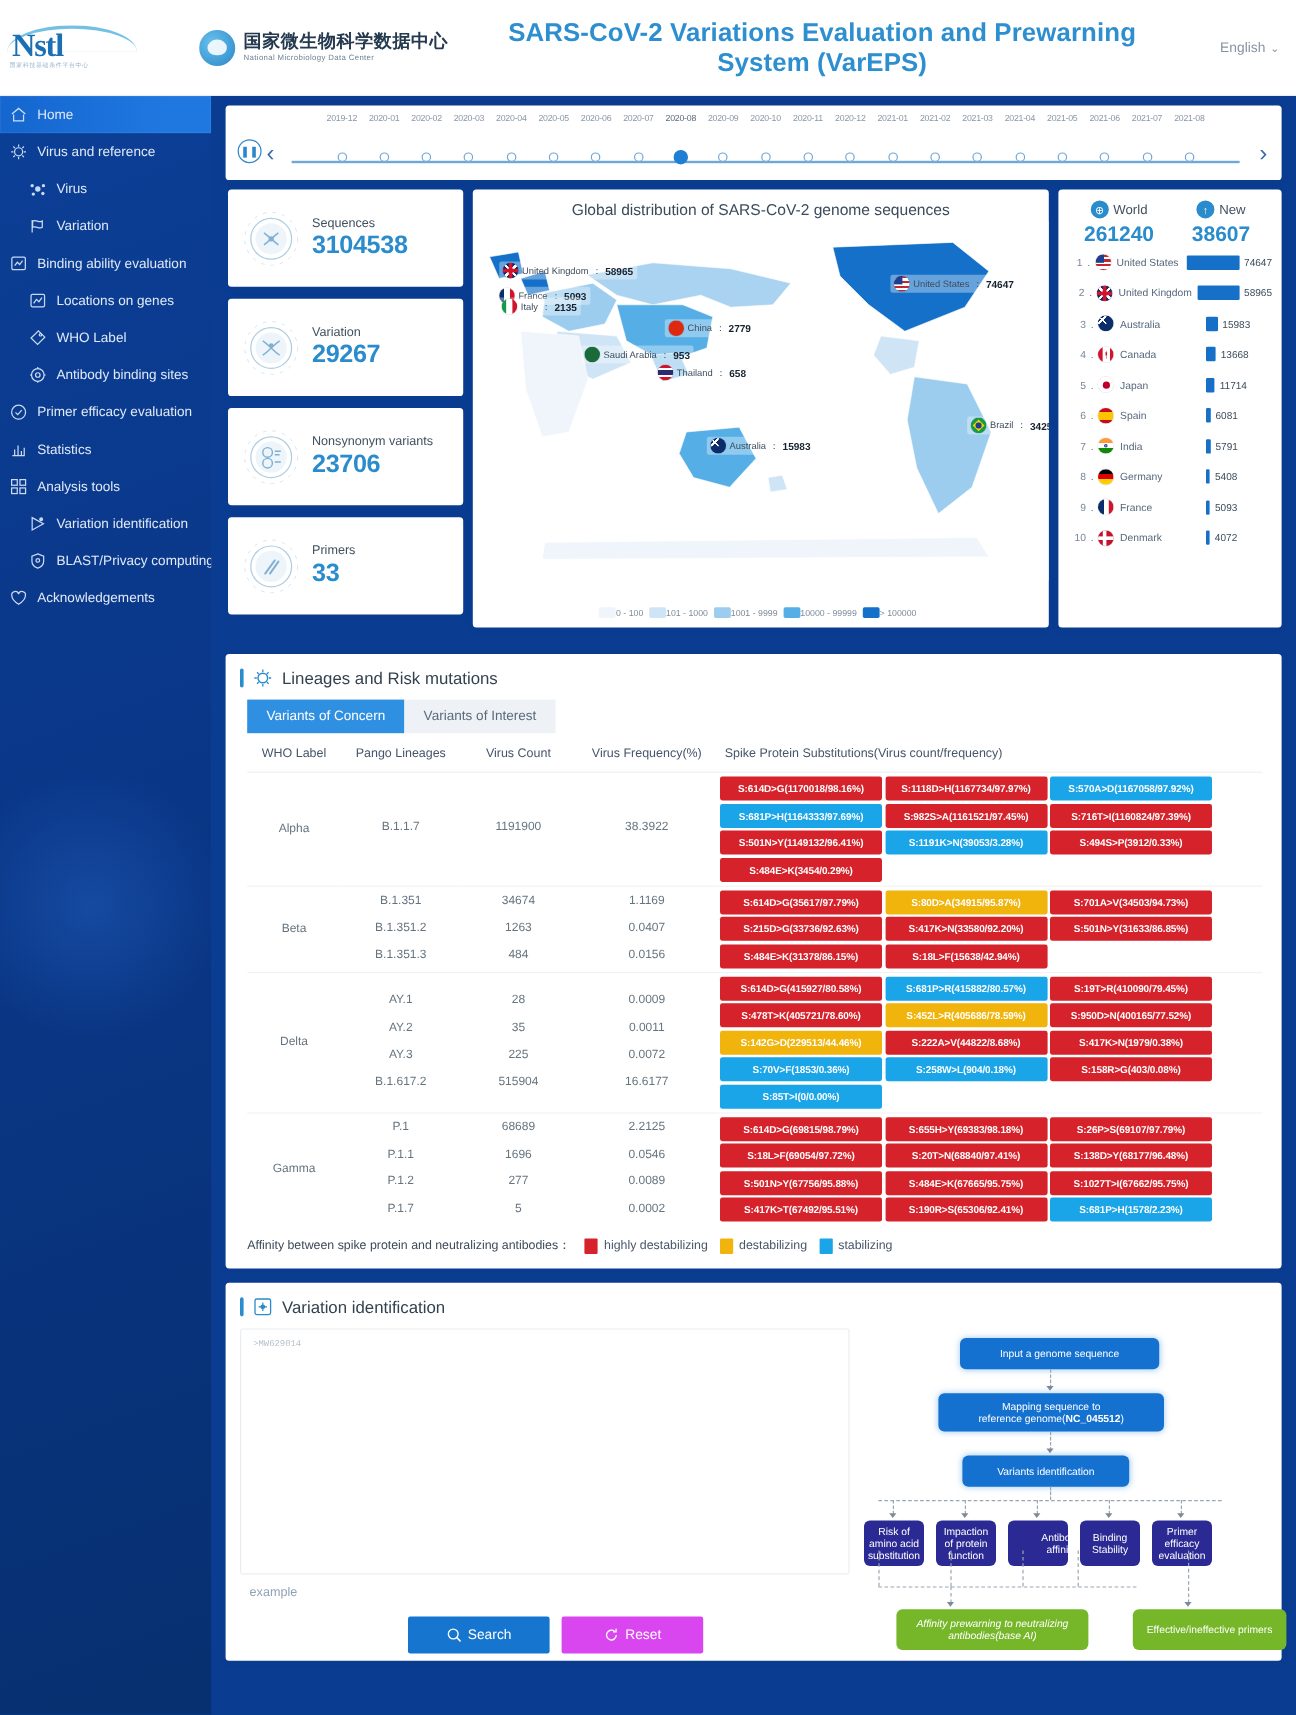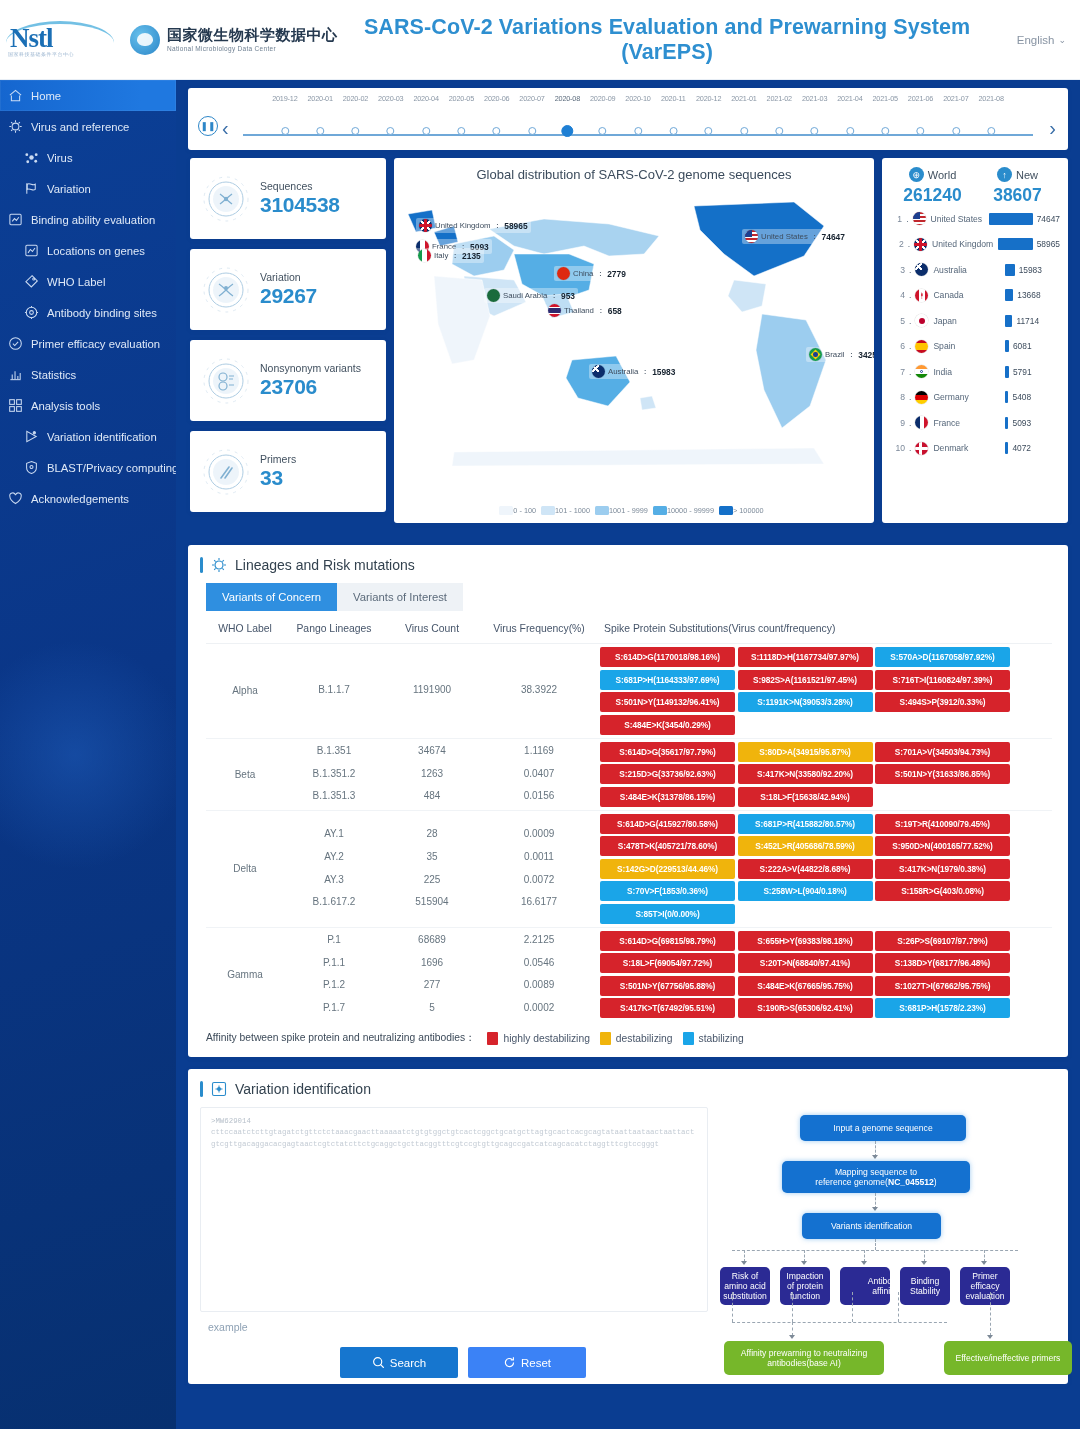--- a/index.html
+++ b/index.html
@@ -9,21 +9,21 @@
     font-family:"Liberation Sans", sans-serif;
     background:#0a3d91;
     overflow:hidden;
     position:relative;
   }
 
   
   .header {
     position:absolute; left:0; top:0; width:1080px; height:80px;
     background:#ffffff; display:flex; align-items:center;
-    border-bottom:1px solid #e8eef5; z-index:30;
+    border-bottom:1px solid #e8eef5; z-index:30;gap:36px;
   }
   .logo-cas { margin-left:6px; width:110px; height:46px; position:relative; flex:none; }
   .logo-cas .cas-txt {
     font-family:"Liberation Serif", serif; font-size:27px; font-weight:bold;
     color:#1b6fb5; letter-spacing:-1px; position:absolute; left:4px; top:6px;
   }
   .logo-cas .cas-sub { position:absolute; left:2px; top:34px; font-size:5px; color:#9ab4cf; letter-spacing:.5px;}
   .logo-cas .swoosh {
     position:absolute; left:0; top:4px; width:108px; height:22px;
     border-top:3px solid #5bb6e0; border-radius:50%/100% 100% 0 0;
@@ -195,21 +195,21 @@
     padding:8px 10px; font-size:7.4px; line-height:1.55; color:#c3cbd4;
     font-family:"Liberation Mono", monospace; word-break:break-all; overflow:hidden;
     background:#fff;
   }
   .seqbox .hdr { color:#b8c1cb; }
   .vi-example { margin:9px 0 0 8px; font-size:10.5px; color:#8fa2b5; cursor:pointer;}
   .vi-btns { display:flex; gap:10px; margin:14px 0 0 140px; }
   .btn { width:118px; height:31px; border-radius:2px; color:#fff; font-size:11.5px;
          display:flex; align-items:center; justify-content:center; gap:5px; cursor:pointer;}
   .btn.search { background:#1676cf; }
-  .btn.reset { background:#3b82f6;text-align:right; }
+  .btn.reset { background:#d946ef;text-align:right; }
   .btn svg { width:13px;height:13px; }
 
   .vi-right { flex:1; position:relative; height:260px; }
   .fnode { position:absolute; border-radius:5px; color:#fff; display:flex;
            align-items:center; justify-content:center; text-align:center;
            font-size:8.6px; line-height:1.2; padding:2px 4px; }
   .f-blue { background:#1471d0; box-shadow:0 0 5px rgba(60,150,230,.5); }
   .f-navy { background:#2b2a94; }
   .f-green{ background:#76b72a; }
   .vline { position:absolute; width:0; border-left:1px dashed #9aa6b2; }
@@ -1030,21 +1030,20 @@
             <circle cx="8" cy="8" r="2" fill="#2a8ccc"></circle>
           </svg>
       </span>
       <div class="sec-t">Variation identification</div>
     </div>
 
     <div class="vi-body">
       <div class="vi-left">
         <div class="seqbox">
           <div class="hdr">&gt;MW629014</div>
-          <div>cttccaatctcttgtagatctgttctctaaacgaacttaaaaatctgtgtggctgtcactcggctgcatgcttagtgcactcacgcagtataattaataactaattactgtcgttgacaggacacgagtaactcgtctatcttctgcaggctgcttacggtttcgtccgtgttgcagccgatcatcagcacatctaggtttcgtccgggt</div>
         </div>
         <div class="vi-example">example</div>
         <div class="vi-btns">
           <div class="btn search">
             <svg viewBox="0 0 16 16">
                 <circle cx="7" cy="7" r="5" fill="none" stroke="#fff" stroke-width="1.4"></circle>
                 <path d="M10.6 10.6L14 14" stroke="#fff" stroke-width="1.6" stroke-linecap="round"></path>
               </svg>
             <span>Search</span>
           </div>
@@ -1095,19 +1094,19 @@
         <div class="hline" style="left:12px;top:215px;width:215px;"></div>
         <div class="vline" style="left:12px;top:185px;height:30px;"></div>
         <div class="vline" style="left:72px;top:185px;height:30px;"></div>
         <div class="vline" style="left:132px;top:185px;height:30px;"></div>
         <div class="vline" style="left:178px;top:185px;height:30px;"></div>
         <div class="vline" style="left:72px;top:215px;height:14px;"></div>
         <div class="arw" style="left:69px;top:228px;"></div>
         <div class="vline" style="left:270px;top:185px;height:44px;"></div>
         <div class="arw" style="left:267px;top:228px;"></div>
 
-        <div class="fnode f-green" style="left:4px;top:234px;width:160px;height:34px;">Affinity prewarning to neutralizing antibodies(base AI)</div>
+        <div class="fnode f-green" style="left:27px;top:234px;width:160px;height:34px;font-style:italic;">Affinity prewarning to neutralizing antibodies(base AI)</div>
         <div class="fnode f-green" style="left:224px;top:234px;width:128px;height:34px;">Effective/ineffective primers</div>
       </div>
     </div>
   </div>
 
 </div>
 
 </body></html>

